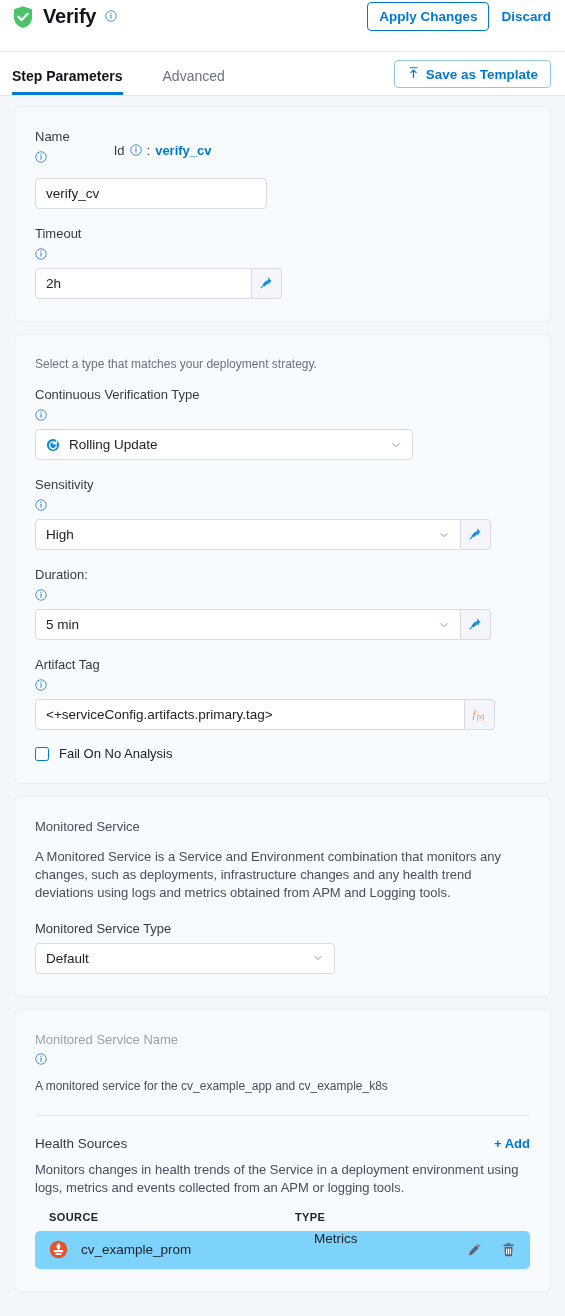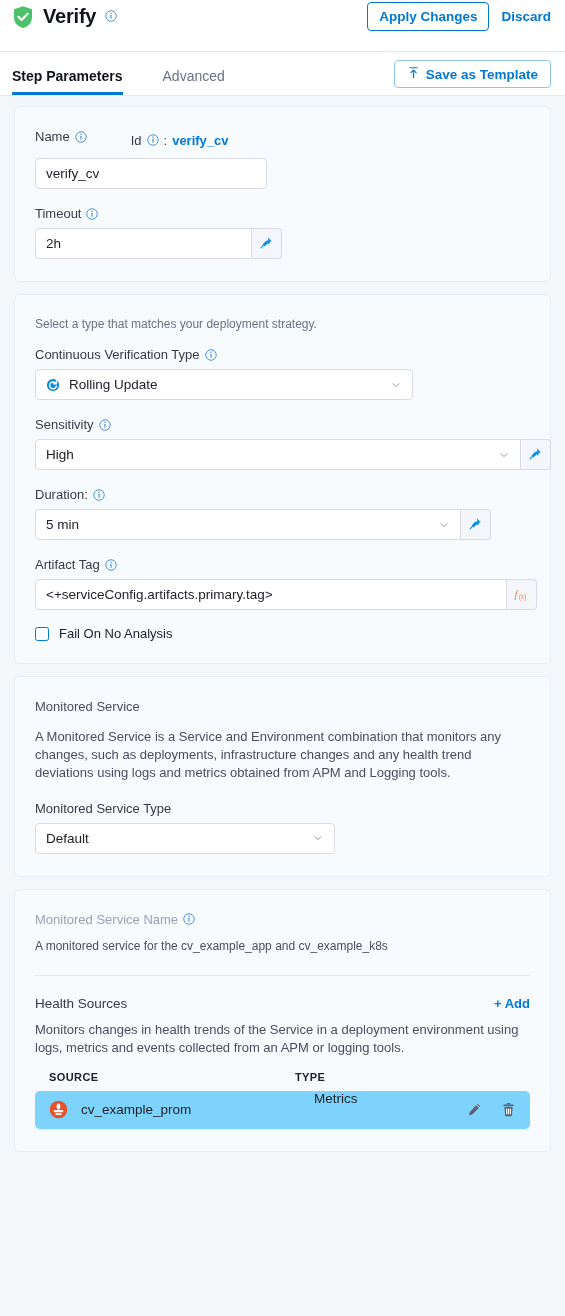--- a/index.html
+++ b/index.html
@@ -68,22 +68,23 @@
     background: #f7fbfd;
     border: 1px solid #e7eef4;
     border-radius: 6px;
     margin-bottom: 12px;
     padding: 22px 20px 22px 20px;
   }
 
   
   .field-label {
     font-size: 13px; color: #383946;
-    display: flex; align-items: flex-end; gap: 5px;
+    display: flex; align-items: flex-start; gap: 5px;
     margin-bottom: 7px;
+    flex-direction: column;
   }
   .field-label.muted { color: #9aa2b0; }
   .row-inline { display: flex; align-items: center; gap: 44px; margin-bottom: 7px; }
   .id-line { display: flex; align-items: center; gap: 5px; font-size: 13px; color: #383946; }
   .id-value { color: #0278d5; font-weight: bold; }
 
   .input {
     height: 31px; background: #ffffff;
     border: 1px solid #d9dae5; border-radius: 4px;
     display: flex; align-items: center;
@@ -290,21 +291,21 @@
     <div class="field-label">
       <span>Sensitivity</span>
       <span>
         <svg class="info-i" viewBox="0 0 16 16" aria-hidden="true">
           <circle cx="8" cy="8" r="7" fill="none" stroke="#4a90d9" stroke-width="1.3"></circle>
           <circle cx="8" cy="4.4" r=".95" fill="#4a90d9"></circle>
           <rect x="7.25" y="6.4" width="1.5" height="5.4" rx=".7" fill="#4a90d9"></rect>
         </svg>
       </span>
     </div>
-    <div class="input-group" style="width:516px;margin-bottom:17px;">
+    <div class="input-group" style="width:456px;margin-bottom:17px;">
       <div class="select">
         <span>High</span>
         <span class="caret">
           <svg width="12" height="12" viewBox="0 0 16 16" aria-hidden="true" style="display:block">
             <path d="M4 6.2 8 10.2l4-4" fill="none" stroke="#8a93a4" stroke-width="1.3" stroke-linecap="round" stroke-linejoin="round"></path>
           </svg>
         </span>
       </div>
       <div class="addon">
         <span>
@@ -350,21 +351,21 @@
     <div class="field-label">
       <span>Artifact Tag</span>
       <span>
         <svg class="info-i" viewBox="0 0 16 16" aria-hidden="true">
           <circle cx="8" cy="8" r="7" fill="none" stroke="#4a90d9" stroke-width="1.3"></circle>
           <circle cx="8" cy="4.4" r=".95" fill="#4a90d9"></circle>
           <rect x="7.25" y="6.4" width="1.5" height="5.4" rx=".7" fill="#4a90d9"></rect>
         </svg>
       </span>
     </div>
-    <div class="input-group" style="width:502px;">
+    <div class="input-group" style="width:460px;">
       <div class="input">&lt;+serviceConfig.artifacts.primary.tag&gt;</div>
       <div class="addon">
         <span>
           <svg width="20" height="15" viewBox="0 0 24 18" aria-hidden="true" style="display:block">
             <text x="3" y="13" font-family="Liberation Serif, serif" font-style="italic" font-size="13" fill="#f2874b">f</text>
             <text x="8" y="14.5" font-family="Liberation Sans, sans-serif" font-size="8" fill="#f2874b">(x)</text>
           </svg>
         </span>
       </div>
     </div>

